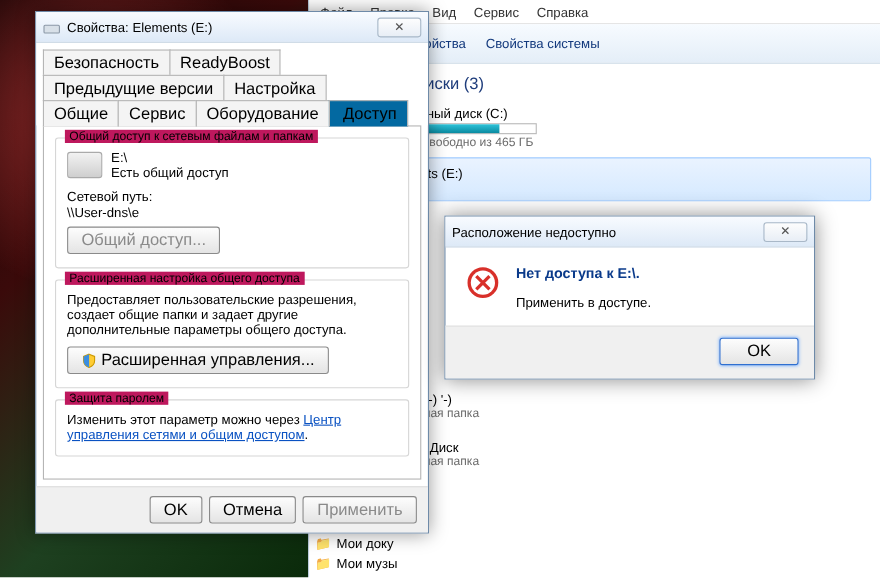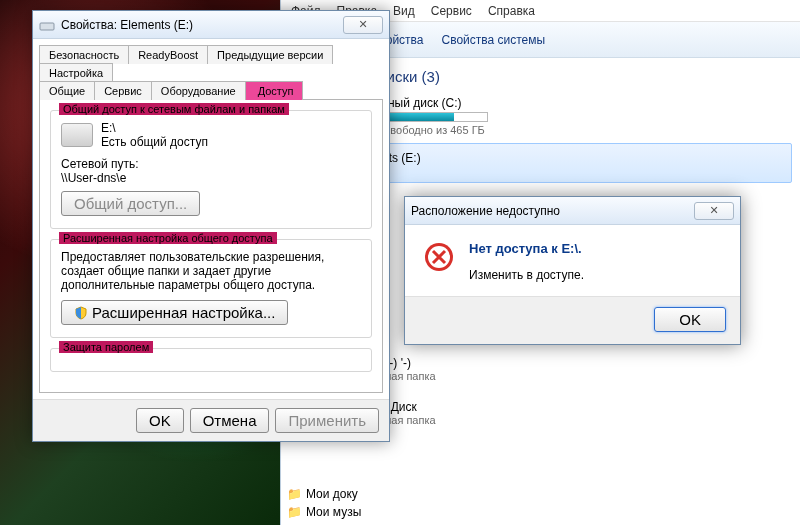--- a/index.html
+++ b/index.html
@@ -27,22 +27,22 @@
 .tree { position:absolute; left:0; bottom:0; width:120px; padding:4px 6px; }
 .tree-item { display:flex; align-items:center; gap:4px; padding:2px 0; font-size:12px; color:#000; }
 
 
 .dlg { position:absolute; left:32px; top:10px; width:358px; background:#fff; border:1px solid #6e8aa8; box-shadow:0 0 16px rgba(0,0,0,.4); z-index:5; }
 .titlebar { height:28px; background:linear-gradient(#f8fbff,#dde9f7); display:flex; align-items:center; padding:0 6px; gap:6px; border-bottom:1px solid #c6d4e3; }
 .title-icon { width:16px; height:16px; }
 .title-txt { flex:1; font-size:12px; color:#000; }
 .close-btn { width:40px; height:18px; border:1px solid #a9b8c8; border-radius:3px; background:linear-gradient(#fdfdfd,#e8eef6); display:flex; align-items:center; justify-content:center; font-size:11px; color:#555; cursor:default; }
 .tabs { display:flex; flex-wrap:wrap; padding:6px 6px 0; background:#fff; }
-.tab { border:1px solid #b5b5b5; border-bottom:none; padding:3px 9px; font-size:11px; background:#f4f4f4; margin-right:-1px; margin-bottom:-1px; cursor:default; }
-.tab.active { background:#ec4899; position:relative; z-index:2;padding-left:12px; }
+.tab { border:1px solid #b5b5b5; border-bottom:none; padding:3px 9px; font-size:15px; background:#f4f4f4; margin-right:-1px; margin-bottom:-1px; cursor:default; }
+.tab.active { background:#0369a1; position:relative; z-index:2;padding-left:12px; }
 .tab-body { border:1px solid #b5b5b5; margin:0 6px 6px; padding:10px; background:#fff; }
 
 .group { border:1px solid #d6d6d6; border-radius:3px; padding:10px 10px 12px; margin-bottom:10px; position:relative; }
 .group-title { position:absolute; top:-8px; left:8px; background:#be185d; padding:0 4px; font-size:11px; }
 .drive-thumb { width:32px; height:24px; background:linear-gradient(#f2f2f2,#cfcfcf); border:1px solid #aaa; border-radius:3px; display:inline-block; vertical-align:top; margin-right:8px; }
 .btn { border:1px solid #8a8a8a; background:linear-gradient(#fdfdfd,#e4e4e4); padding:3px 12px; font-size:15px; border-radius:3px; cursor:default; display:inline-flex; align-items:center; gap:4px; }
 .btn.dis { color:#8a8a8a; }
 .link { color:#0a52c2; text-decoration:underline; cursor:default; }
 .dlg-buttons { display:flex; justify-content:flex-end; gap:6px; padding:8px 10px; background:#f0f0f0; border-top:1px solid #ddd; }
 
@@ -184,26 +184,27 @@
     </div>
 
     <div class="group">
       <div class="group-title">Расширенная настройка общего доступа</div>
       <div style="margin-bottom:8px">Предоставляет пользовательские разрешения, создает общие папки и задает другие дополнительные параметры общего доступа.</div>
       <button class="btn">
         <svg width="14" height="14">
             <path d="M7 1l5 2v4c0 3-2 5-5 6-3-1-5-3-5-6V3z" fill="#fc3" stroke="#c90"></path>
             <path d="M7 1v12C4 12 2 10 2 7V3z" fill="#3a8de0"></path>
           </svg>
-        <span>Расширенная настройка...</span>
+        <span>Расширенная управления...</span>
       </button>
     </div>
 
     <div class="group">
       <div class="group-title">Защита паролем</div>
+      <div><span>Изменить этот параметр можно через </span><span class="link">Центр управления сетями и общим доступом</span>.</div>
     </div>
   </div>
   <div class="dlg-buttons">
     <button class="btn">OK</button>
     <button class="btn">Отмена</button>
     <button class="btn dis">Применить</button>
   </div>
 </div>
 
 <div class="err">
@@ -214,19 +215,19 @@
       </div>
   </div>
   <div class="err-body">
     <svg class="err-icon" width="32" height="32">
         <circle cx="16" cy="16" r="14" fill="#d8302a"></circle>
         <circle cx="16" cy="16" r="11" fill="#fff"></circle>
         <path d="M10 10l12 12M22 10L10 22" stroke="#d8302a" stroke-width="3"></path>
       </svg>
     <div class="err-txt">
       <div class="b">Нет доступа к E:\.</div>
-      <div>Изменить в доступе.</div>
+      <div>Применить в доступе.</div>
     </div>
   </div>
   <div class="err-btns">
     <button class="btn">OK</button>
   </div>
 </div>
 
 </body></html>

